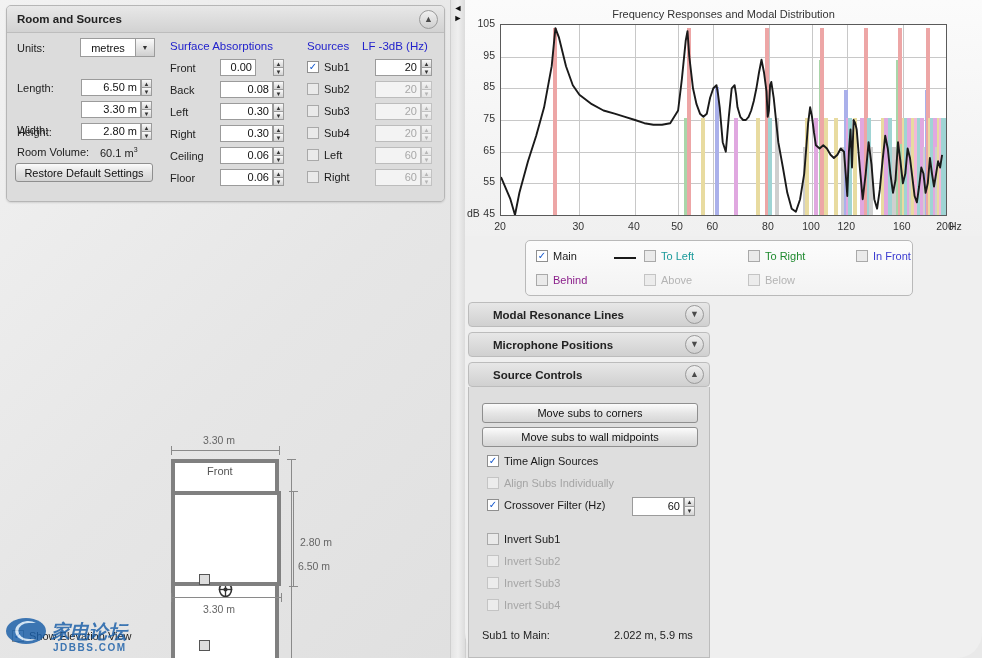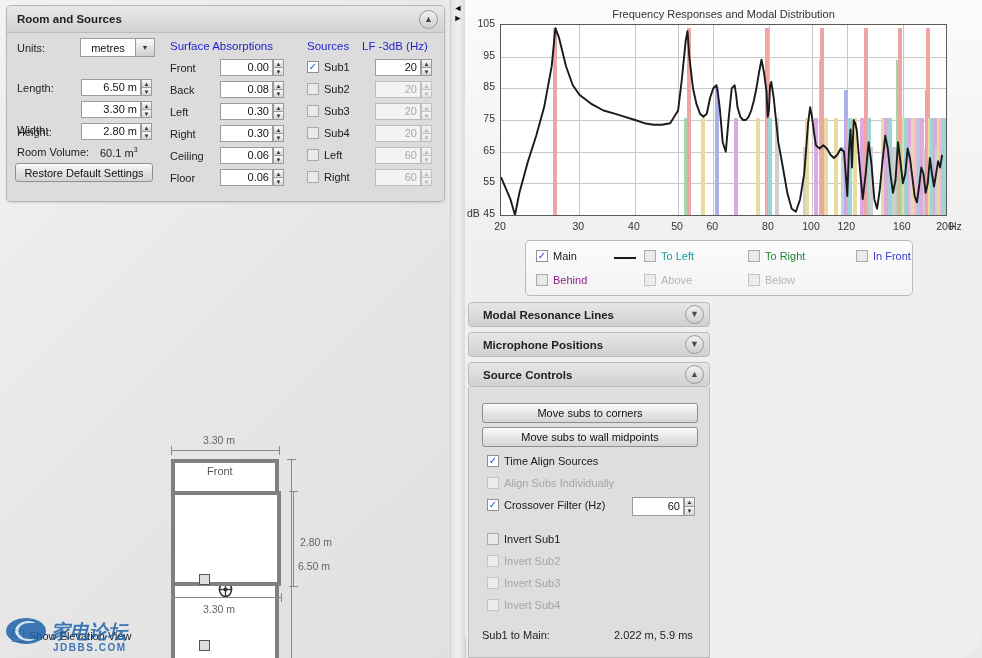--- a/index.html
+++ b/index.html
@@ -158,21 +158,21 @@
   .lg span.t{font-size:11px;}
   #lg-dash{position:absolute;left:88px;top:16px;width:22px;height:2px;background:#1a1a1a;}
 
   
   #accordion{position:absolute;left:3px;top:302px;width:712px;height:356px;overflow:hidden;}
   .sec{position:absolute;left:0;width:242px;}
   .sec-head{
     height:25px;box-sizing:border-box;
     border:1px solid #bcbcbc;border-radius:4px;
     background:linear-gradient(180deg,#e7e7e7,#d0d0d0);
-    display:flex;align-items:center;padding:0 5px 0 14px;
+    display:flex;align-items:center;padding:0 5px 0 24px;
     font-weight:bold;font-size:11.5px;color:#222;
   }
   .sec-head .ttl{flex:1;}
   #src-body{
     position:absolute;left:0;top:390px;width:242px;height:268px;
     box-sizing:border-box;
     border:1px solid #bcbcbc;border-top:none;background:#dedede;
   }
   .wbtn{
     position:absolute;box-sizing:border-box;height:20px;
@@ -225,21 +225,21 @@
             <i>▼</i>
           </div>
 
         <div class="lbl" style="left:10px;top:113px;">Room Volume:</div>
         <div class="lbl" style="left:93px;top:113px;"><span>60.1 m</span><span class="sup">3</span></div>
         <div class="btn" style="left:8px;top:130px;width:138px;">Restore Default Settings</div>
 
         <div class="hdr" style="left:163px;top:7px;">Surface Absorptions</div>
         <div id="absorption-rows">
             <div class="lbl" style="left: 163px; top: 29px;">Front</div>
-            <div class="txtbox" style="left: 213px; top: 26px; width: 53px;">0.00</div>
+            <div class="txtbox" style="left: 213px; top: 26px; width: 36px;">0.00</div>
             <div class="spin" style="left: 266px; top: 26px;">
               <i>▲</i>
               <i>▼</i>
             </div>
             <div class="lbl" style="left: 163px; top: 51px;">Back</div>
             <div class="txtbox" style="left: 213px; top: 48px; width: 53px;">0.08</div>
             <div class="spin" style="left: 266px; top: 48px;">
               <i>▲</i>
               <i>▼</i>
             </div>

